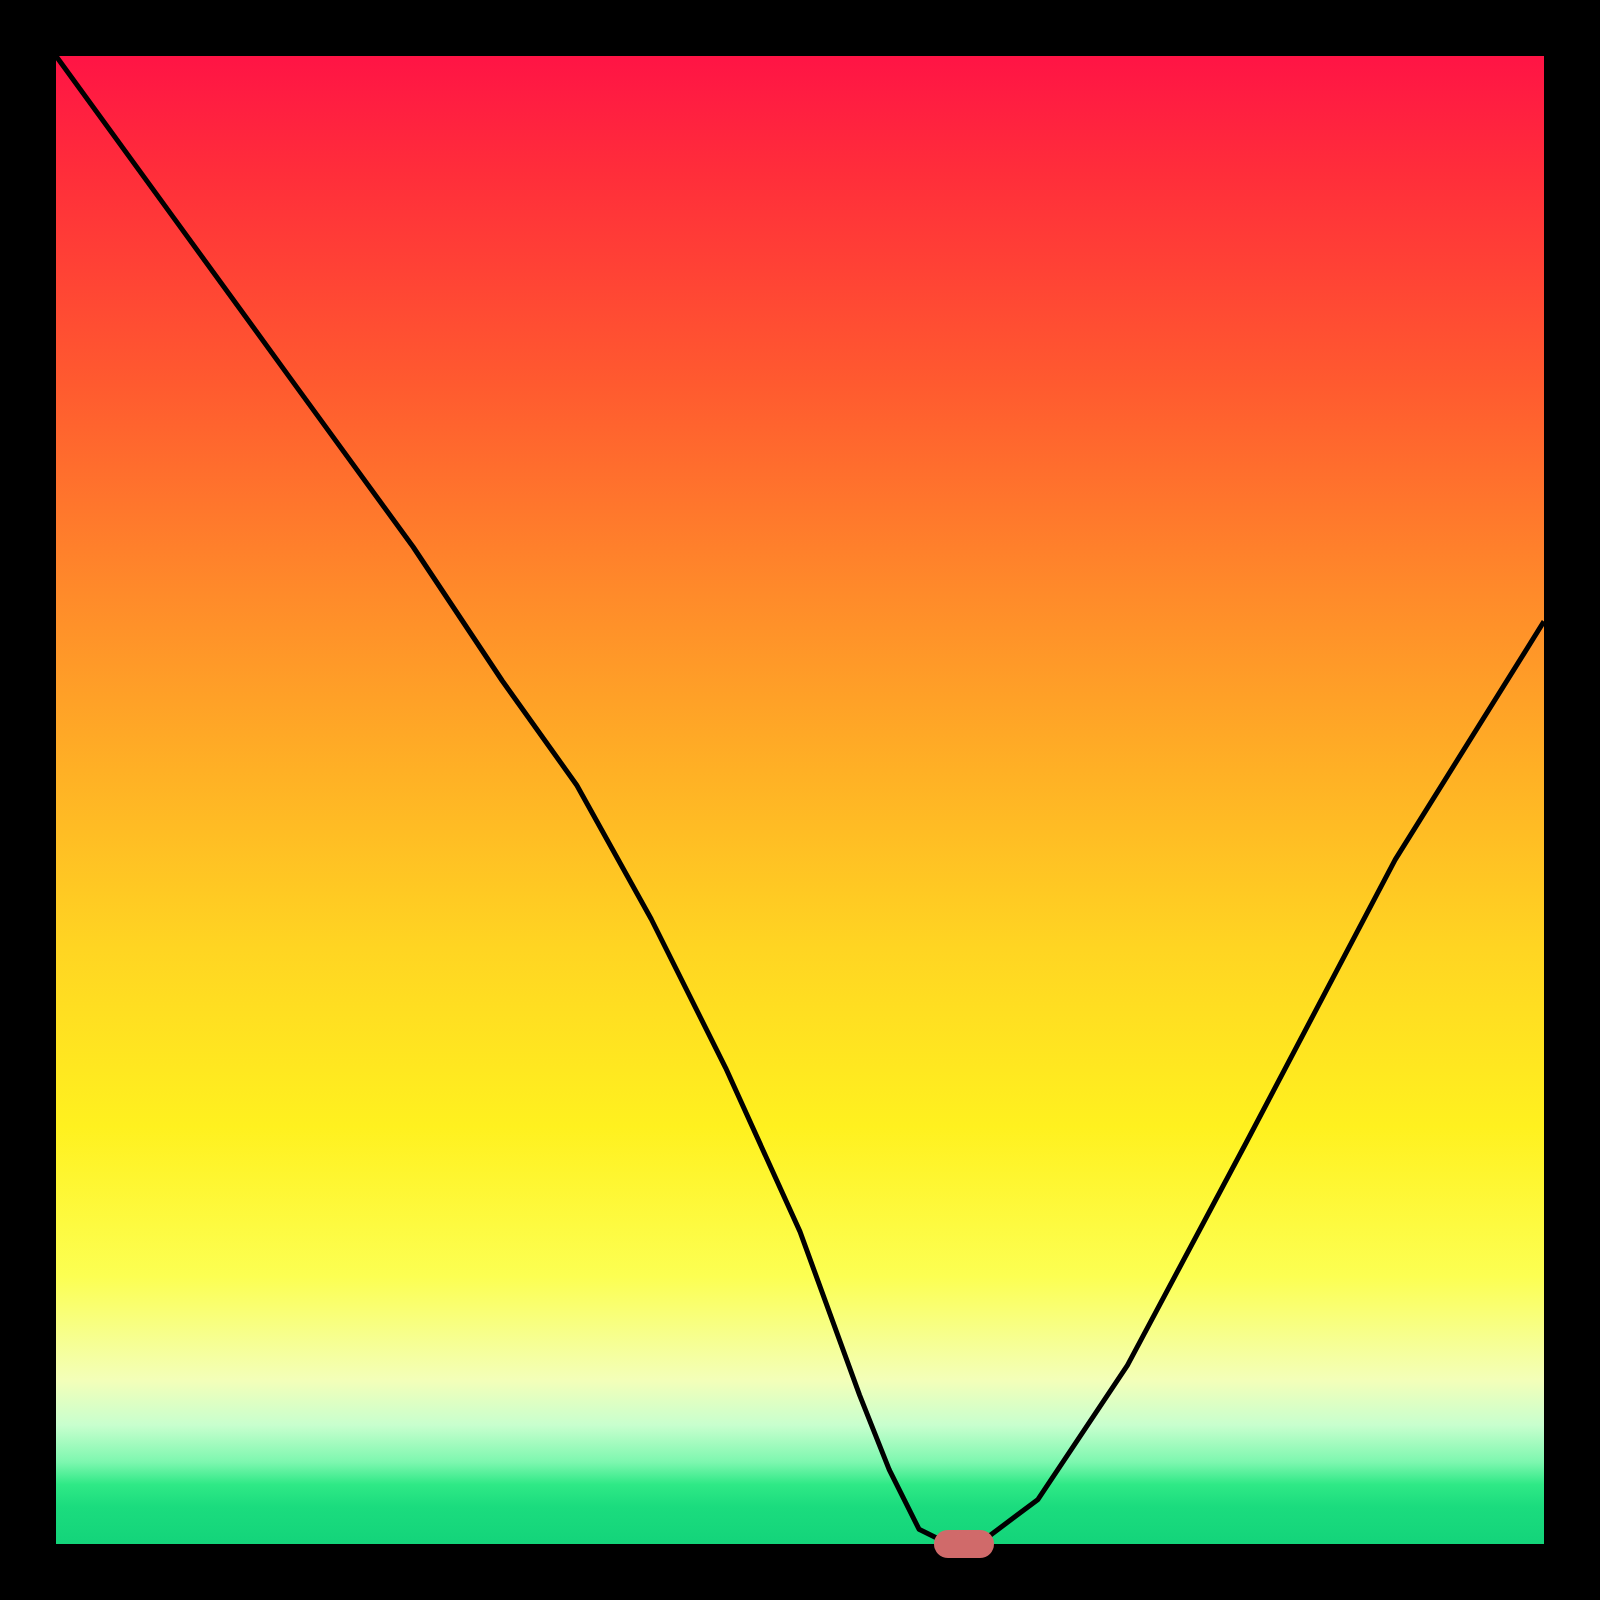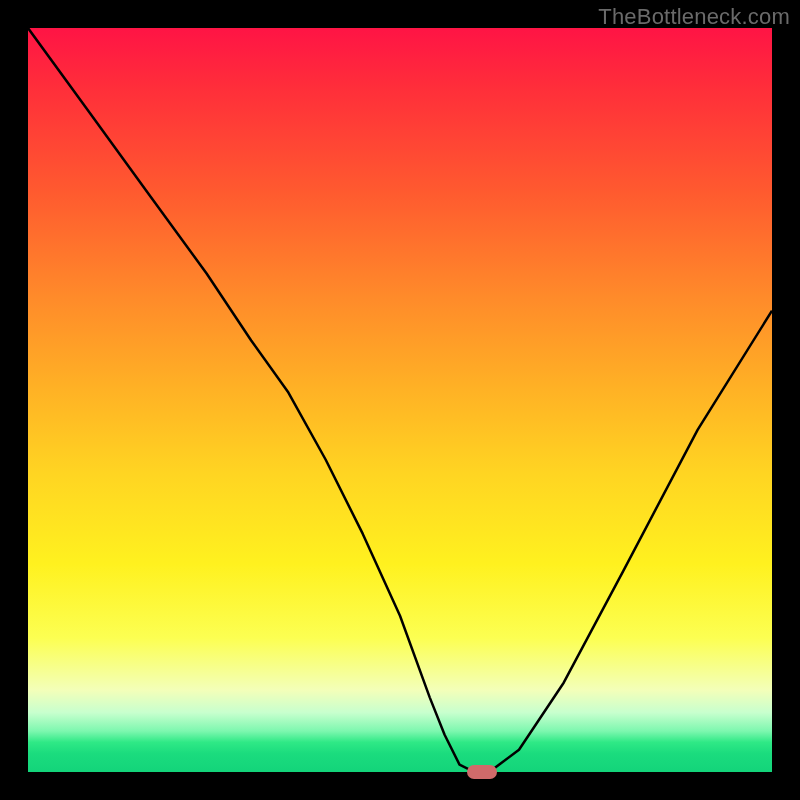--- a/index.html
+++ b/index.html
@@ -63,21 +63,20 @@
     border-radius: 7px;
     background: #d06a6a;
     transform: translate(-50%, -50%);
     z-index: 3;
   }
 </style>
 </head>
 <body>
 
 <div class="wrap">
-  <div class="watermark">TheBottleneck.com</div>
 
   <div class="plot">
     <svg class="plot-svg" width="744" height="744" viewBox="0 0 744 744">
       <path fill="none" stroke="#000" stroke-width="2.5" stroke-linejoin="round" d="M0.0 0.0 L59.5 81.8 L119.0 163.7 L178.6 245.5 L223.2 312.5 L260.4 364.6 L297.6 431.5 L334.8 505.9 L372.0 587.8 L401.8 669.6 L416.6 706.8 L431.5 736.6 L446.4 744.0 L461.3 744.0 L491.0 721.7 L535.7 654.7 L595.2 543.1 L669.6 401.8 L744.0 282.7"></path>
     </svg>
     <div class="marker" style="left: 453.8px; top: 744px; background: rgb(208, 106, 106);"></div>
   </div>
 </div>
 
 </body></html>

